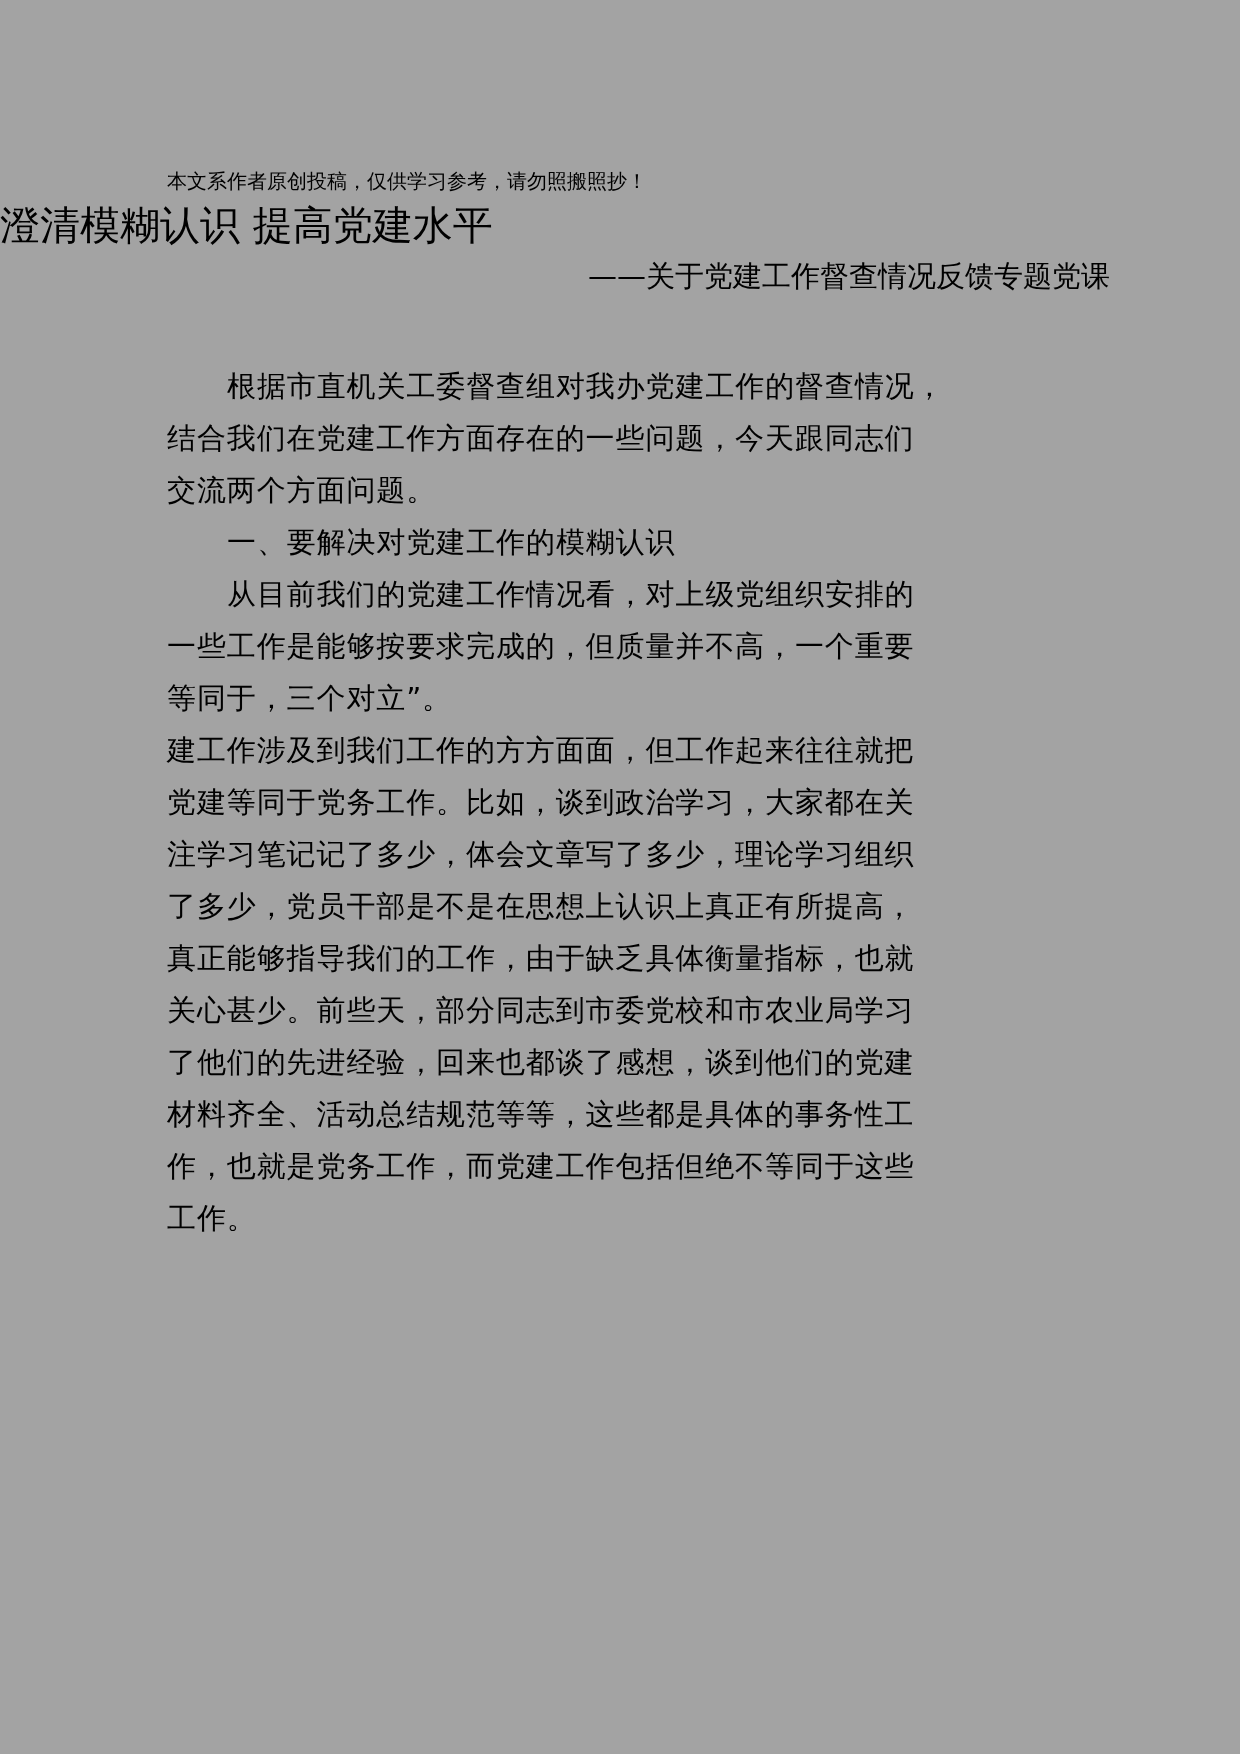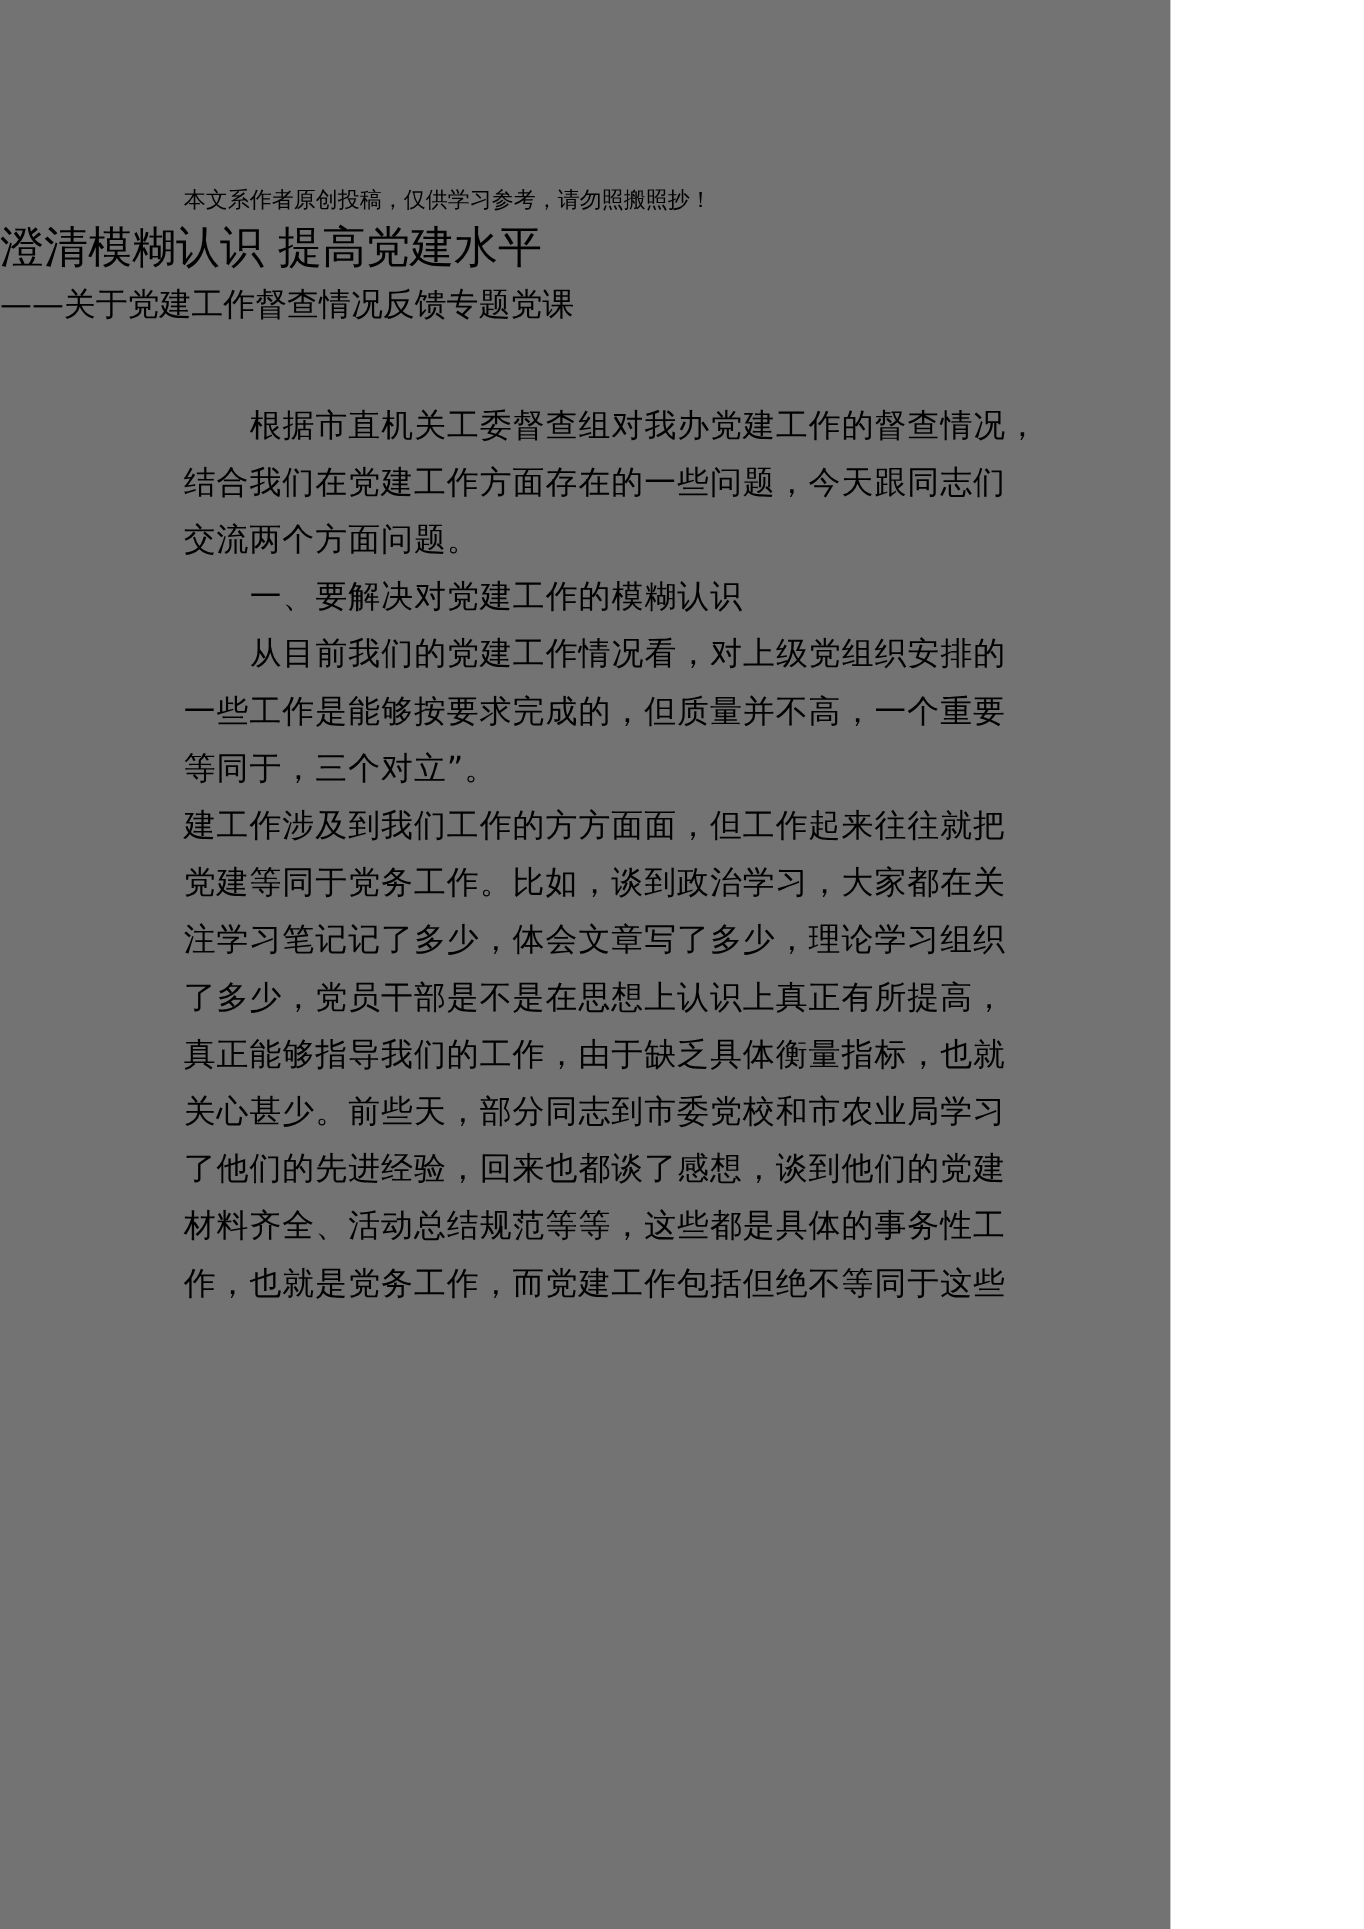--- a/index.html
+++ b/index.html
@@ -12,23 +12,23 @@
       height: 1754px;
       position: relative;
       overflow: hidden;
       color: #000000;
       font-family: "DejaVu Sans", "Liberation Sans", sans-serif;
     }
     .page {
       position: absolute;
       left: 0;
       top: 0;
-      width: 1064px;
+      width: 1240px;
       height: 1754px;
-      background: #737373;
+      background: #a3a3a3;
     }
     .notice {
       position: absolute;
       left: 167px;
       top: 168px;
       font-size: 20px;
       line-height: 26px;
       white-space: nowrap;
       letter-spacing: 0px;
     }
@@ -40,21 +40,21 @@
       text-align: left;
       font-size: 40px;
       line-height: 50px;
       white-space: nowrap;
     }
     .subtitle {
       position: absolute;
       left: 0;
       width: 1110px;
       top: 256px;
-      text-align: left;
+      text-align: right;
       font-size: 29px;
       line-height: 40px;
       white-space: nowrap;
     }
     .body-text {
       position: absolute;
       left: 167px;
       top: 360px;
       width: 780px;
     }
@@ -103,15 +103,16 @@
     <p class="para" style="text-indent:0;">
       <span class="line">建工作涉及到我们工作的方方面面，但工作起来往往就把</span>
       <span class="line">党建等同于党务工作。比如，谈到政治学习，大家都在关</span>
       <span class="line">注学习笔记记了多少，体会文章写了多少，理论学习组织</span>
       <span class="line">了多少，党员干部是不是在思想上认识上真正有所提高，</span>
       <span class="line">真正能够指导我们的工作，由于缺乏具体衡量指标，也就</span>
       <span class="line">关心甚少。前些天，部分同志到市委党校和市农业局学习</span>
       <span class="line">了他们的先进经验，回来也都谈了感想，谈到他们的党建</span>
       <span class="line">材料齐全、活动总结规范等等，这些都是具体的事务性工</span>
       <span class="line">作，也就是党务工作，而党建工作包括但绝不等同于这些</span>
+      <span class="line">工作。</span>
     </p>
   </div>
 </div>
 
 </body></html>

